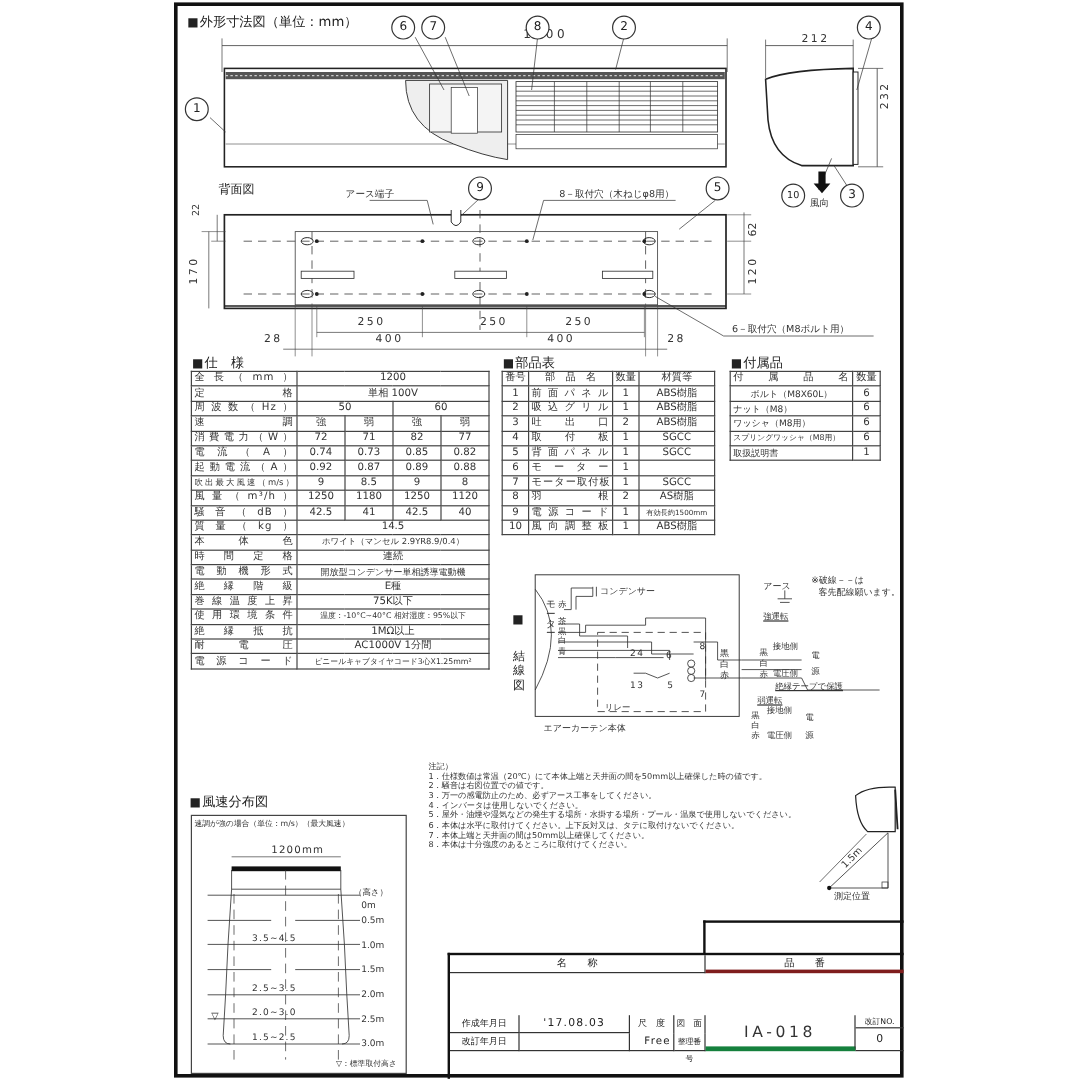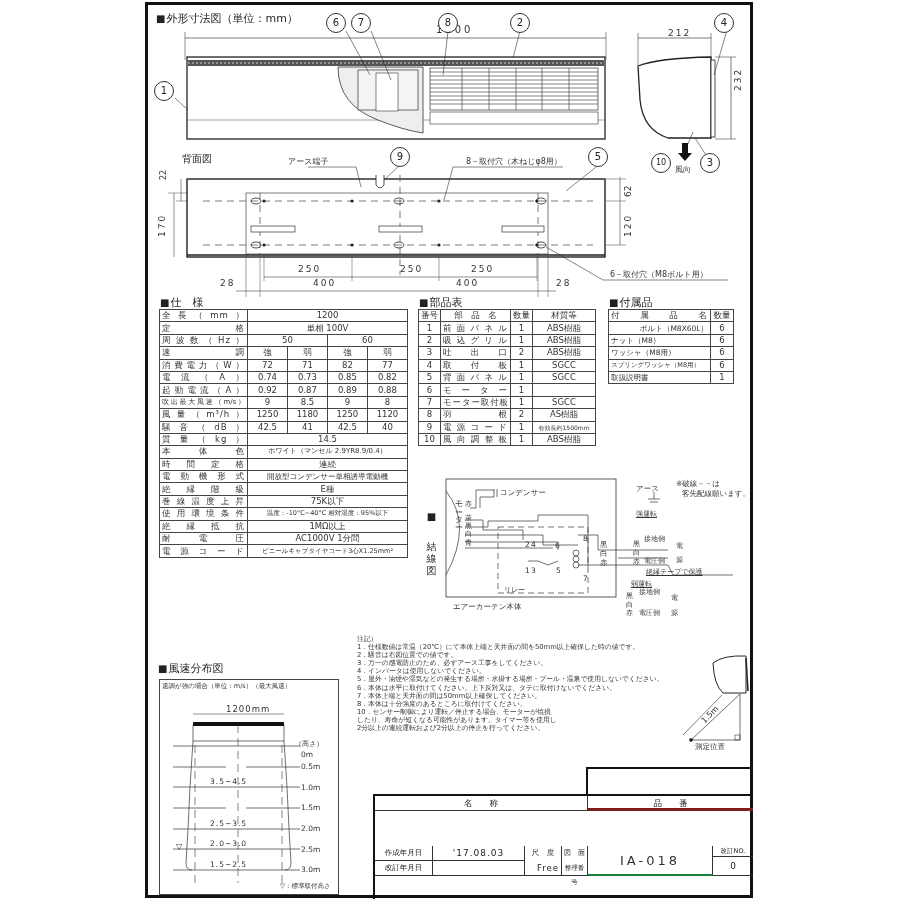--- a/index.html
+++ b/index.html
@@ -355,21 +355,21 @@
     </table>
 
   <div class="t sec-title" style="left:461px;top:292px">付属品</div>
   <table class="spec abs" style="left:460px;top:304px;width:126px">
     <tbody>
         <tr>
           <td class="lab" style="width:102px">付　属　品　名</td>
           <td>数量</td>
         </tr>
     <tr>
-          <td style="text-align:right;font-size:7.5px">ボルト（M8X60L）</td>
+          <td style="text-align:center;font-size:7.5px">ボルト（M8X60L）</td>
           <td>6</td>
         </tr>
     <tr>
           <td style="text-align:left;font-size:7.5px">ナット（M8）</td>
           <td>6</td>
         </tr>
     <tr>
           <td style="text-align:left;font-size:7.5px">ワッシャ（M8用）</td>
           <td>6</td>
         </tr>
@@ -459,21 +459,20 @@
   <div class="abs" style="left:209px;top:630px;width:360px;font-size:6.8px;line-height:8.1px;color:#333">
     <div>注記）</div>
     <div>1．仕様数値は常温（20℃）にて本体上端と天井面の間を50mm以上確保した時の値です。</div>
     <div>2．騒音は右図位置での値です。</div>
     <div>3．万一の感電防止のため、必ずアース工事をしてください。</div>
     <div>4．インバータは使用しないでください。</div>
     <div>5．屋外・油煙や湿気などの発生する場所・水掛する場所・プール・温泉で使用しないでください。</div>
     <div>6．本体は水平に取付けてください。上下反対又は、タテに取付けないでください。</div>
     <div>7．本体上端と天井面の間は50mm以上確保してください。</div>
     <div>8．本体は十分強度のあるところに取付けてください。</div>
-    <div style="width:200px;white-space:normal">10．センサー制御により運転／停止する場合、モーターが焼損したり、寿命が短くなる可能性があります。タイマー等を使用し2分以上の連続運転および2分以上の停止を行ってください。</div>
   </div>
 
   <svg style="left:0;top:0" width="608" height="896">
     <path d="M565 658 Q575 650 598 651 L598 688 L575 688 Q566 680 565 658 Z" fill="#fff" stroke="#222" stroke-width="1"></path>
     <line x1="598" y1="653" x2="600" y2="686" stroke="#222" stroke-width="1.5"></line>
     <line x1="592" y1="689" x2="543" y2="735" stroke="#333" stroke-width="0.7"></line>
     <line x1="592" y1="689" x2="592" y2="735" stroke="#333" stroke-width="0.7"></line>
     <line x1="543" y1="735" x2="592" y2="735" stroke="#333" stroke-width="0.7"></line>
     <line x1="535" y1="730" x2="574" y2="690" stroke="#333" stroke-width="0.6"></line>
     <circle cx="543" cy="735" r="1.8" fill="#111"></circle>
@@ -533,17 +532,17 @@
     <div class="abs" style="left:0;top:0;width:213px;height:15px;border-right:1px solid #333;border-bottom:1px solid #333;font-size:8.5px;text-align:center;line-height:14px">名　　称</div>
     <div class="abs" style="left:213px;top:0;width:165px;height:15px;border-bottom:3px solid #7f1d1d;font-size:8.5px;text-align:center;line-height:14px">品　　番</div>
     <div class="abs" style="left:0;top:50px;width:58px;height:15px;border-right:1px solid #333;border-bottom:1px solid #333;font-size:7.5px;text-align:center;line-height:14px">作成年月日</div>
     <div class="abs" style="left:58px;top:50px;width:92px;height:15px;border-right:1px solid #333;border-bottom:1px solid #333;font-size:9px;text-align:center;line-height:14px;letter-spacing:1px">'17.08.03</div>
     <div class="abs" style="left:150px;top:50px;width:37px;height:15px;border-right:1px solid #333;font-size:7.5px;text-align:center;line-height:14px">尺　度</div>
     <div class="abs" style="left:187px;top:50px;width:26px;height:15px;border-right:1px solid #333;font-size:7px;text-align:center;line-height:14px">図　面</div>
     <div class="abs" style="left:0;top:65px;width:58px;height:15px;border-right:1px solid #333;border-bottom:1px solid #333;font-size:7.5px;text-align:center;line-height:14px">改訂年月日</div>
     <div class="abs" style="left:58px;top:65px;width:92px;height:15px;border-right:1px solid #333;border-bottom:1px solid #333;font-size:9px;text-align:center;line-height:14px"></div>
     <div class="abs" style="left:150px;top:65px;width:37px;height:15px;border-right:1px solid #333;border-bottom:1px solid #333;font-size:8.5px;text-align:right;padding-right:2px;line-height:14px;letter-spacing:1px">Free</div>
     <div class="abs" style="left:187px;top:65px;width:26px;height:15px;border-right:1px solid #333;border-bottom:1px solid #333;font-size:6.5px;text-align:center;line-height:14px">整理番号</div>
-    <div class="abs" style="left:213px;top:50px;width:125px;height:30px;border-right:1px solid #333;border-bottom:2px solid #15803d;font-size:13px;text-align:center;line-height:30px;letter-spacing:3px;color:#333">IA-018</div>
+    <div class="abs" style="left:213px;top:50px;width:125px;height:30px;border-right:1px solid #333;border-bottom:4px solid #15803d;font-size:13px;text-align:center;line-height:30px;letter-spacing:3px;color:#333">IA-018</div>
     <div class="abs" style="left:338px;top:50px;width:40px;height:11px;border-bottom:1px solid #333;font-size:6.5px;text-align:center;line-height:11px">改訂NO.</div>
     <div class="abs" style="left:338px;top:61px;width:40px;height:19px;border-bottom:1px solid #333;font-size:9px;text-align:center;line-height:19px">0</div>
   </div>
 </div>
 
 </body></html>

